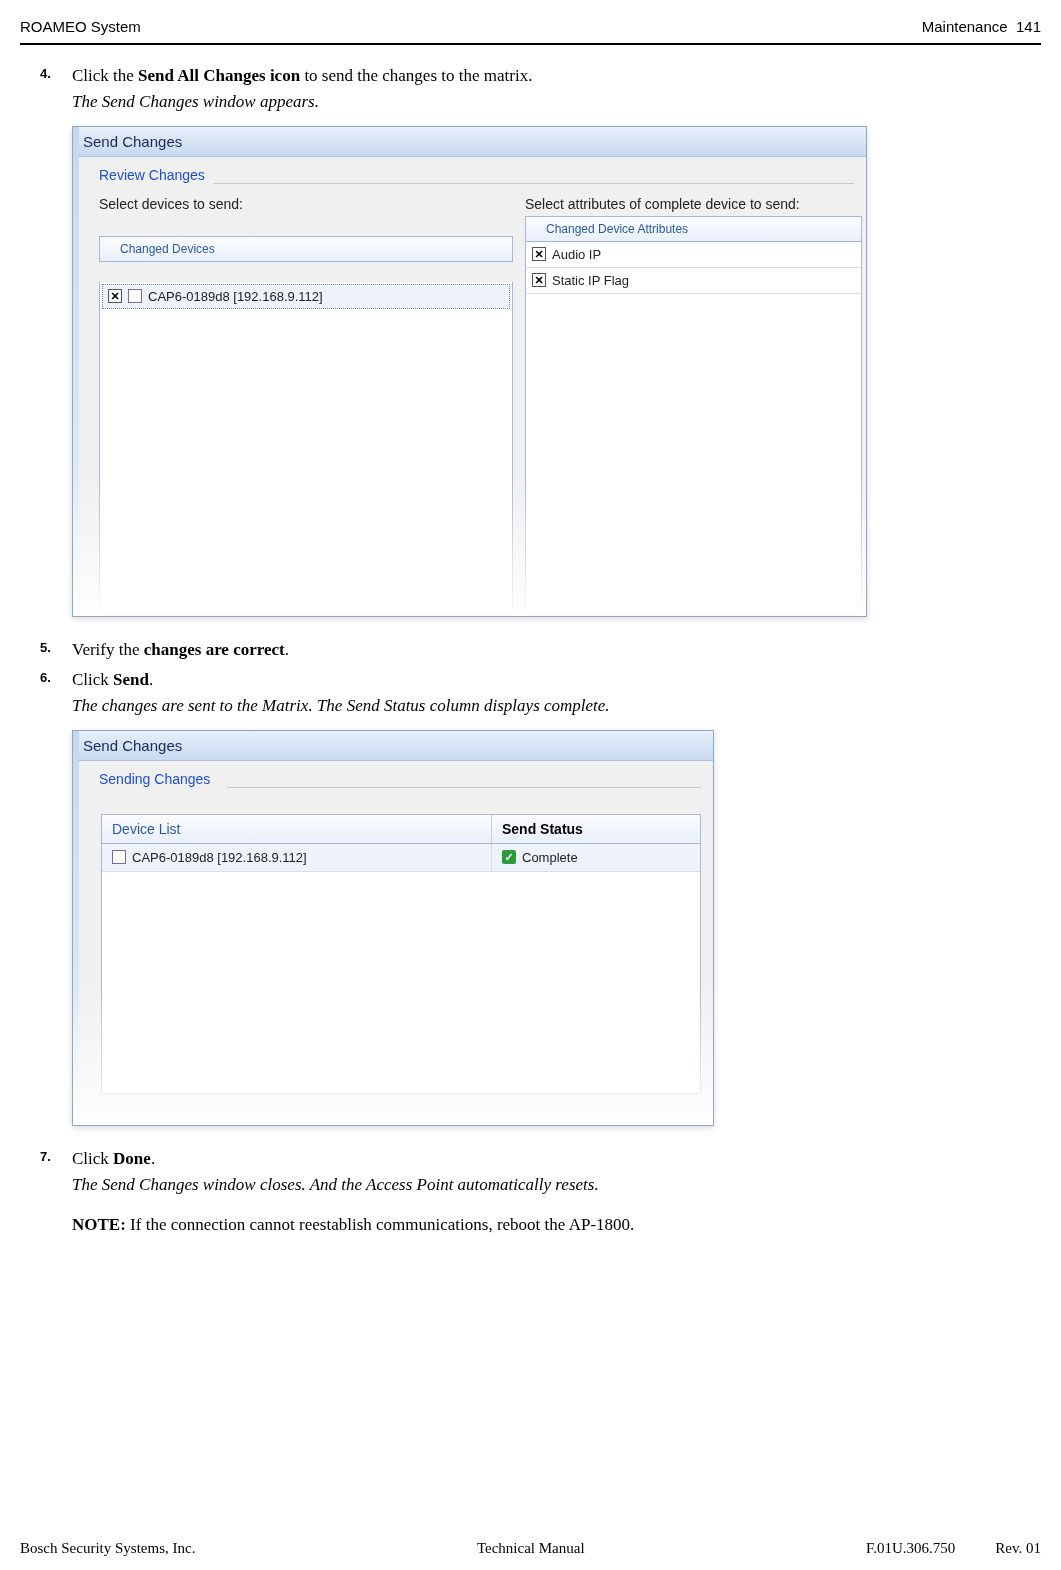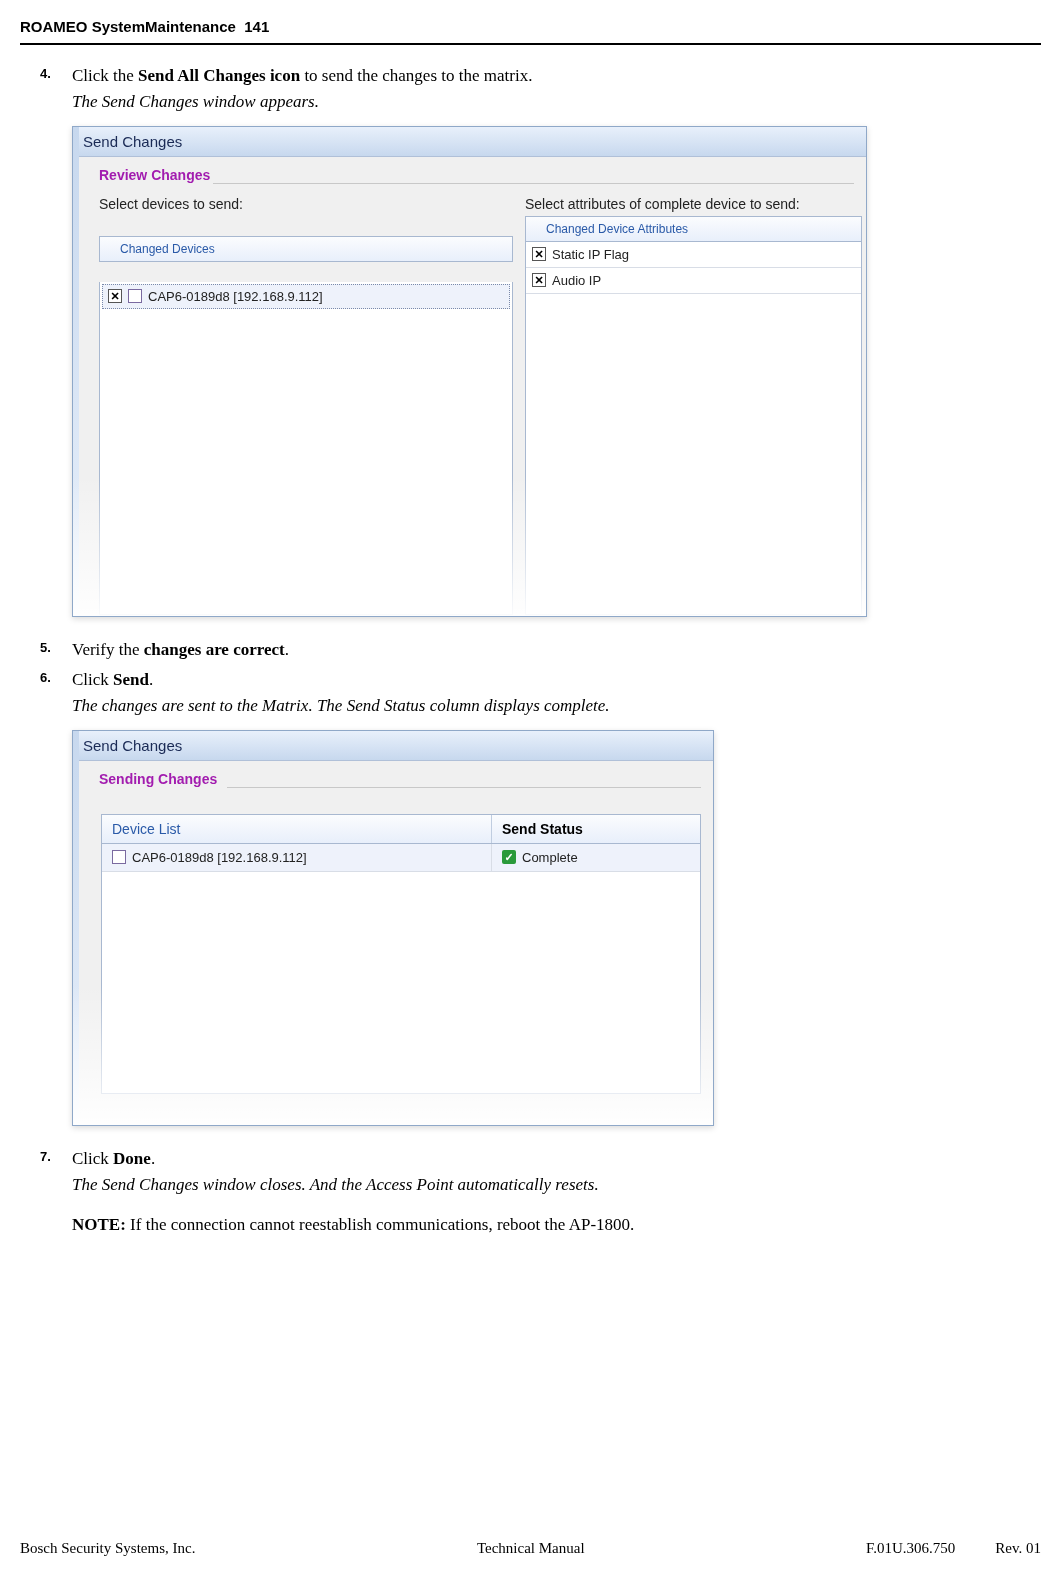--- a/index.html
+++ b/index.html
@@ -8,23 +8,24 @@
       font-size: 15px;
       color: #000;
       background: #fff;
       width: 1061px;
       height: 1570px;
       position: relative;
       padding: 0;
     }
     .page-header {
       display: flex;
+      justify-content: space-between;
       padding: 18px 20px 8px 20px;
       font-family: Arial, Helvetica, sans-serif;
-      font-weight: bold;
+      font-weight: normal;
       font-size: 15px;
     }
     .page-header-right {
       text-align: right;
     }
     .hr-line {
       border: none;
       border-top: 2px solid #000;
       margin: 0 20px 18px 20px;
     }
@@ -75,24 +76,23 @@
       color: #1a2a55;
       border-bottom: 1px solid #b0c0d8;
     }
     .win1-body {
       padding: 10px 0 0 0;
       height: calc(100% - 32px);
       background: #f0f0f0;
     }
     .fieldset-label {
       font-size: 14px;
-      color: #a21caf;
+      color: #1d4ed8;
       padding-left: 26px;
       margin-bottom: 8px;
-      font-weight: bold;
     }
     .fieldset-line {
       border-top: 1px solid #c8c8c8;
       margin: -8px 12px 12px 140px;
     }
     .columns {
       display: flex;
       padding: 0 0 0 0;
       height: calc(100% - 28px);
     }
@@ -294,25 +294,25 @@
                 <span>CAP6-0189d8 [192.168.9.112]</span>
               </div>
             </div>
           </div>
           <div class="col right">
             <div class="col-label">Select attributes of complete device to send:</div>
             <div class="list-header">Changed Device Attributes</div>
             <div class="list-body">
               <div class="list-row">
                 <span class="chk"></span>
-                <span>Static IP Flag</span>
+                <span>Audio IP</span>
               </div>
               <div class="list-row">
                 <span class="chk"></span>
-                <span>Audio IP</span>
+                <span>Static IP Flag</span>
               </div>
             </div>
           </div>
         </div>
       </div>
     </div>
   </div>
 
   <div class="step">
     <div class="step-num">5.</div>

